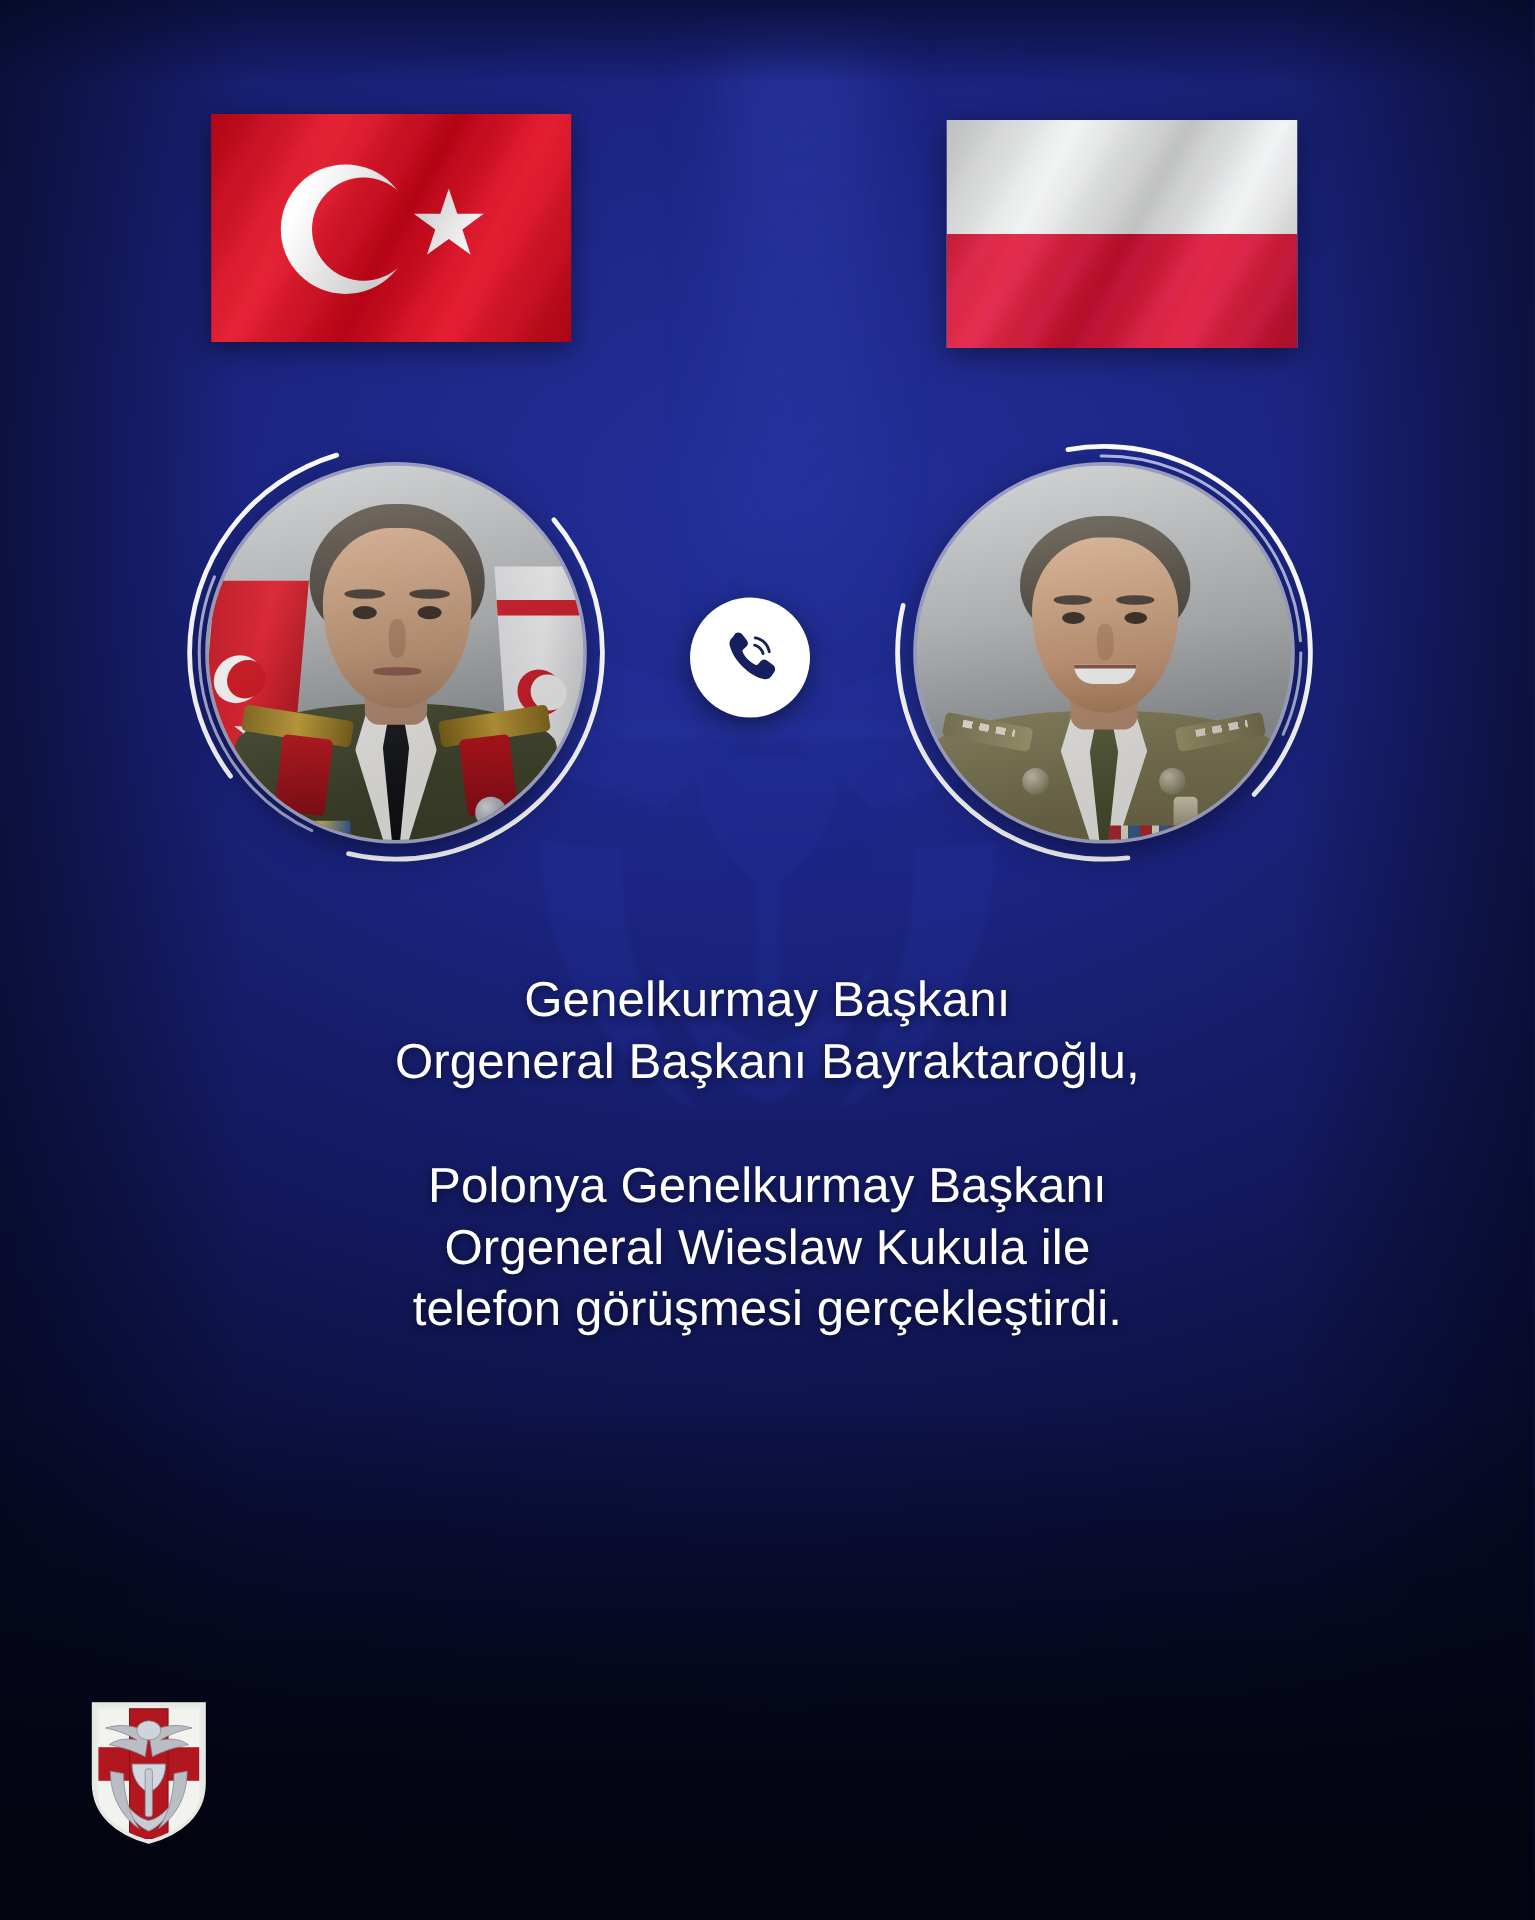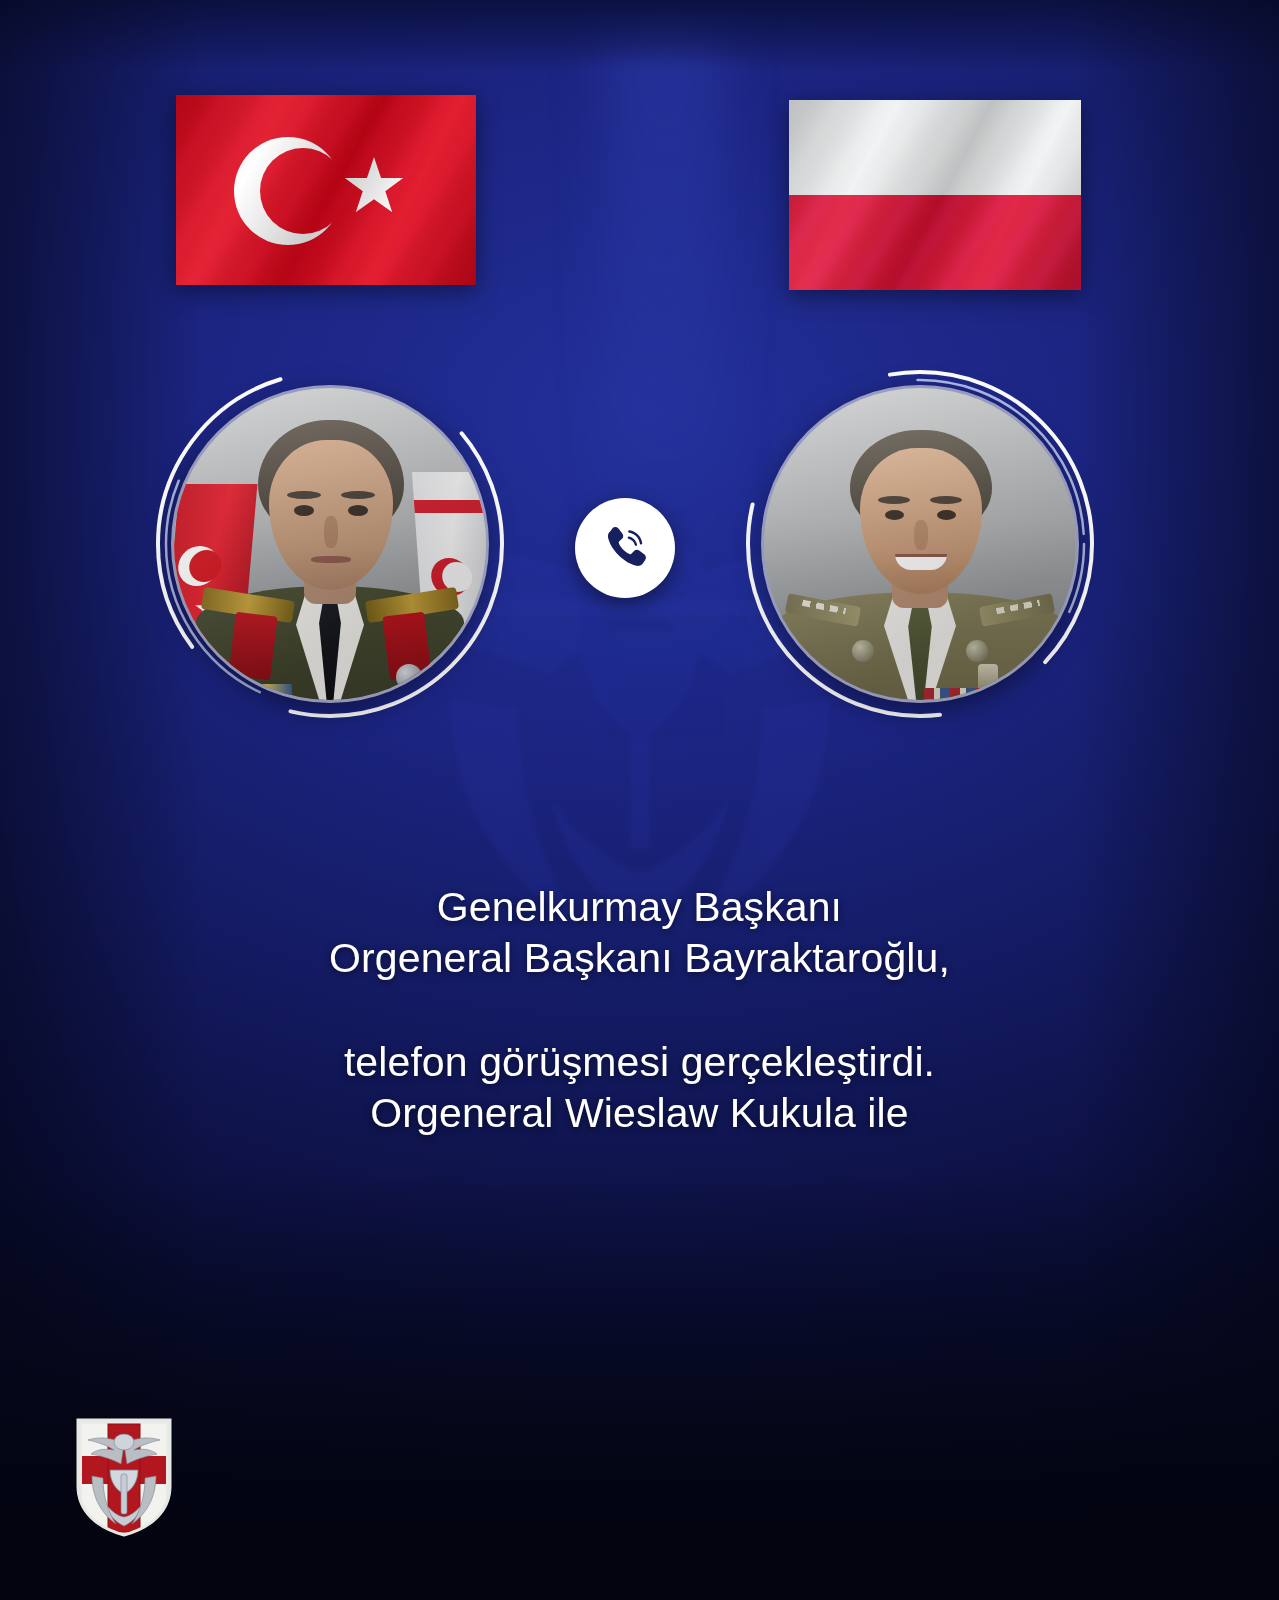--- a/index.html
+++ b/index.html
@@ -148,21 +148,21 @@
     position:absolute; left:575px; top:498px; width:100px; height:100px;
     border-radius:50%;
     background:#ffffff;
     display:flex; align-items:center; justify-content:center;
     box-shadow:0 6px 20px rgba(0,0,0,.45);
   }
   .phone-badge svg{width:58px;height:58px;display:block;}
 
   
   .copy{
-    position:absolute; left:0; right:0; top:882px;
+    position:absolute; left:0; right:0; top:808px;
     text-align:center;
     color:#ffffff;
   }
   .copy p{
     margin:0;
     font-size:41px;
     line-height:51px;
     font-weight:400;
     letter-spacing:.1px;
     text-shadow:0 2px 7px rgba(0,0,0,.55);
@@ -321,22 +321,23 @@
       <path fill="#16205e" d="M35.9 21.8c-.7-.2-1.1-.9-.9-1.6.2-.7.9-1.1 1.6-.9 4.3 1.1 7.6 4.4 8.7 8.7.2.7-.2 1.4-.9 1.6-.7.2-1.4-.2-1.6-.9-.9-3.4-3.5-6-6.9-6.9z"></path>
     </svg>
   </div>
 
   <div class="copy">
     <div class="block1">
       <p>Genelkurmay Başkanı</p>
       <p>Orgeneral Başkanı Bayraktaroğlu,</p>
     </div>
     <div class="block2">
+      <p>Polonya Genelkurmay Başkanı</p>
+      <p>Orgeneral Wieslaw Kukula ile</p>
       <p>telefon görüşmesi gerçekleştirdi.</p>
-      <p>Orgeneral Wieslaw Kukula ile</p>
     </div>
   </div>
 
   <div class="footer">
     <svg class="emblem" viewBox="0 0 100 122" xmlns="http://www.w3.org/2000/svg">
       <defs>
         <clipPath id="shieldClip">
           <path d="M4 4 H96 V70 C96 96 76 112 50 119 C24 112 4 96 4 70 Z"></path>
         </clipPath>
       </defs>

